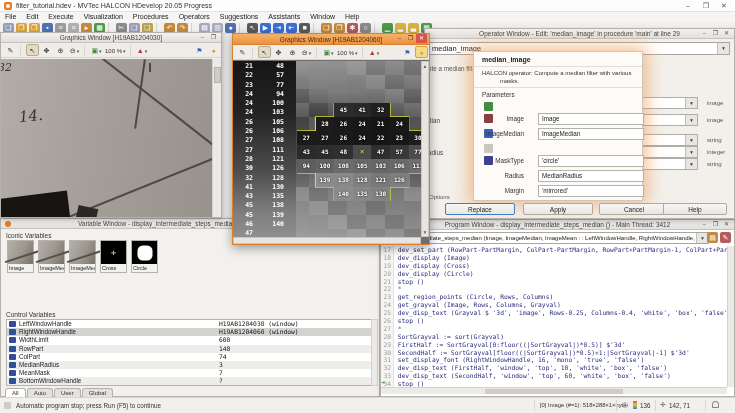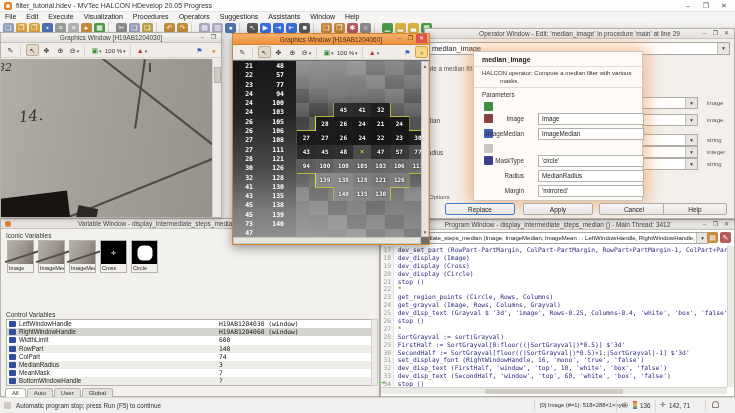--- a/index.html
+++ b/index.html
@@ -567,21 +567,21 @@
           <div class="valrow"><span class="v1">26</span><span class="v2">106</span></div>
           <div class="valrow"><span class="v1">27</span><span class="v2">108</span></div>
           <div class="valrow"><span class="v1">27</span><span class="v2">111</span></div>
           <div class="valrow"><span class="v1">28</span><span class="v2">121</span></div>
           <div class="valrow"><span class="v1">30</span><span class="v2">126</span></div>
           <div class="valrow"><span class="v1">32</span><span class="v2">128</span></div>
           <div class="valrow"><span class="v1">41</span><span class="v2">130</span></div>
           <div class="valrow"><span class="v1">43</span><span class="v2">135</span></div>
           <div class="valrow"><span class="v1">45</span><span class="v2">138</span></div>
           <div class="valrow"><span class="v1">45</span><span class="v2">139</span></div>
-          <div class="valrow"><span class="v1">73</span><span class="v2">140</span></div>
+          <div class="valrow"><span class="v1">46</span><span class="v2">140</span></div>
           <div class="valrow"><span class="v1">47</span><span class="v2"></span></div>
         </div>
       <div id="gw2-grid">
         <svg id="mask-outline" width="131" height="98">
             <path d="M37.2,0 L93,0 L93,14 L111.60000000000001,14 L111.60000000000001,28 L130.20000000000002,28 L130.20000000000002,70 L111.60000000000001,70 L111.60000000000001,84 L93,84 L93,98 L37.2,98 L37.2,84 L18.6,84 L18.6,70 L0,70 L0,28 L18.6,28 L18.6,14 L37.2,14 Z" fill="none" stroke="#d9d92f" stroke-width="1.4"></path>
           </svg>
       <div class="gcell" style="left: 37.2px; top: 0px; background: rgb(45, 45, 45);">45</div>
           <div class="gcell" style="left: 55.8px; top: 0px; background: rgb(41, 41, 41);">41</div>
           <div class="gcell" style="left: 74.4px; top: 0px; background: rgb(32, 32, 32);">32</div>
           <div class="gcell" style="left: 18.6px; top: 14px; background: rgb(28, 28, 28);">28</div>

